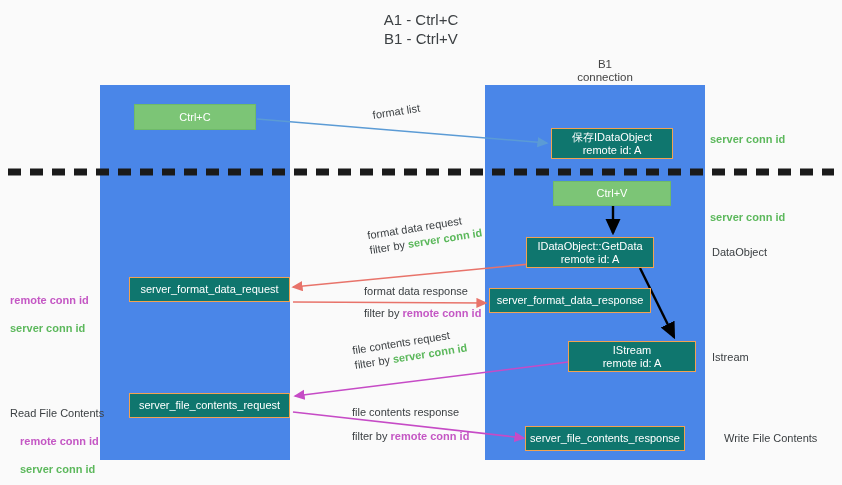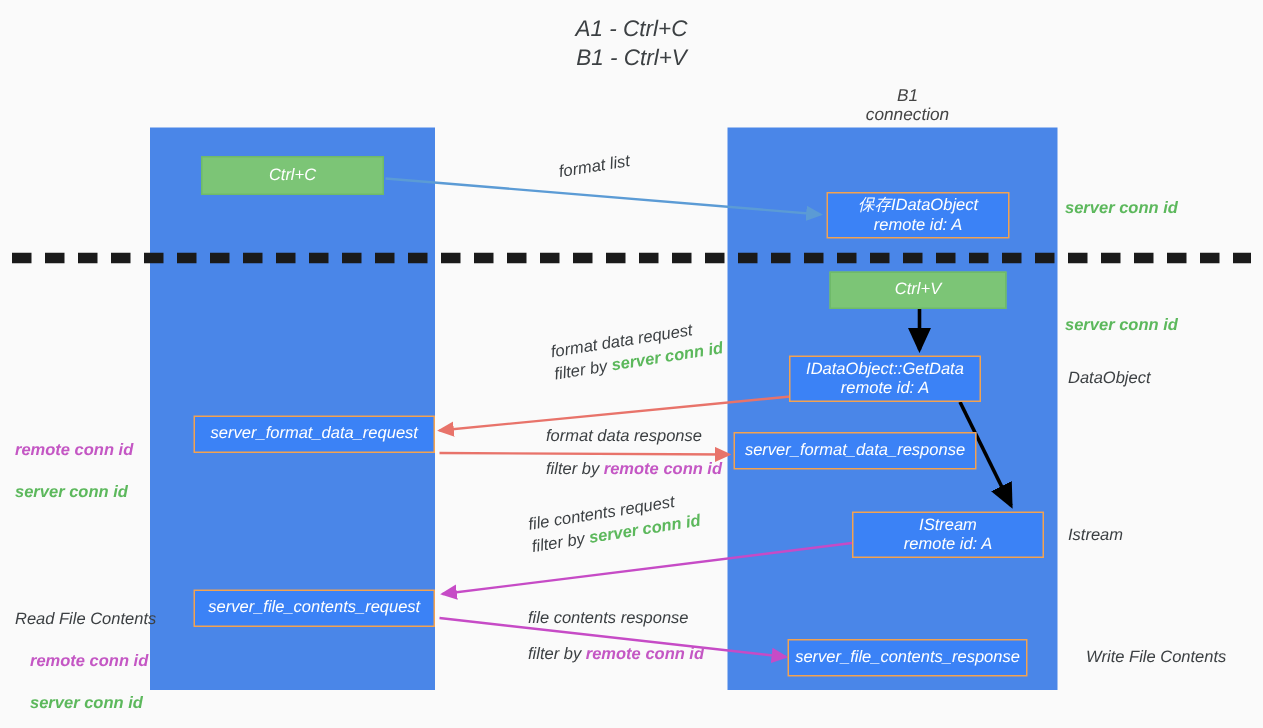--- a/index.html
+++ b/index.html
@@ -2,21 +2,21 @@
 <html><head>
 <meta charset="utf-8">
 <style>
   html,body{margin:0;padding:0;}
   body{
     width:842px;height:485px;position:relative;overflow:hidden;
     background:#fafafa;
     font-family:"Liberation Sans","DejaVu Sans",sans-serif;
     color:#3c4043;
   }
-  #stage{position:absolute;inset:0;font-style:italic;}
+  #stage{position:absolute;inset:0;}
 
   
   .title{
     position:absolute;left:0;right:0;top:10px;
     text-align:center;font-size:15px;line-height:19px;color:#3c4043;
     white-space:pre-line;
   }
 
   
   .lane-head{position:absolute;text-align:center;font-size:11.5px;line-height:13px;color:#444;}
@@ -26,21 +26,21 @@
   .lane{position:absolute;background:#4a86e8;}
 
   
   .box{
     position:absolute;box-sizing:border-box;
     display:flex;flex-direction:column;align-items:center;justify-content:center;
     color:#ffffff;font-size:11px;line-height:13px;
     border:1px solid rgba(0,0,0,.10);
   }
   .box.green{background:#7cc576;border-color:#6fba69;}
-  .box.orange{background:#3b82f6;border-color:#f3a250;}
+  .box.orange{background:#0f766e;border-color:#f3a250;}
   .box .ln{display:block;white-space:nowrap;}
 
   
   .note{position:absolute;font-size:11px;line-height:14px;white-space:pre-line;}
   .note.green{color:#5cb85c;font-weight:bold;}
   .note.plain{color:#3c4043;}
   .note .g{color:#5cb85c;font-weight:bold;}
   .note .m{color:#c457c4;font-weight:bold;}
 
   

